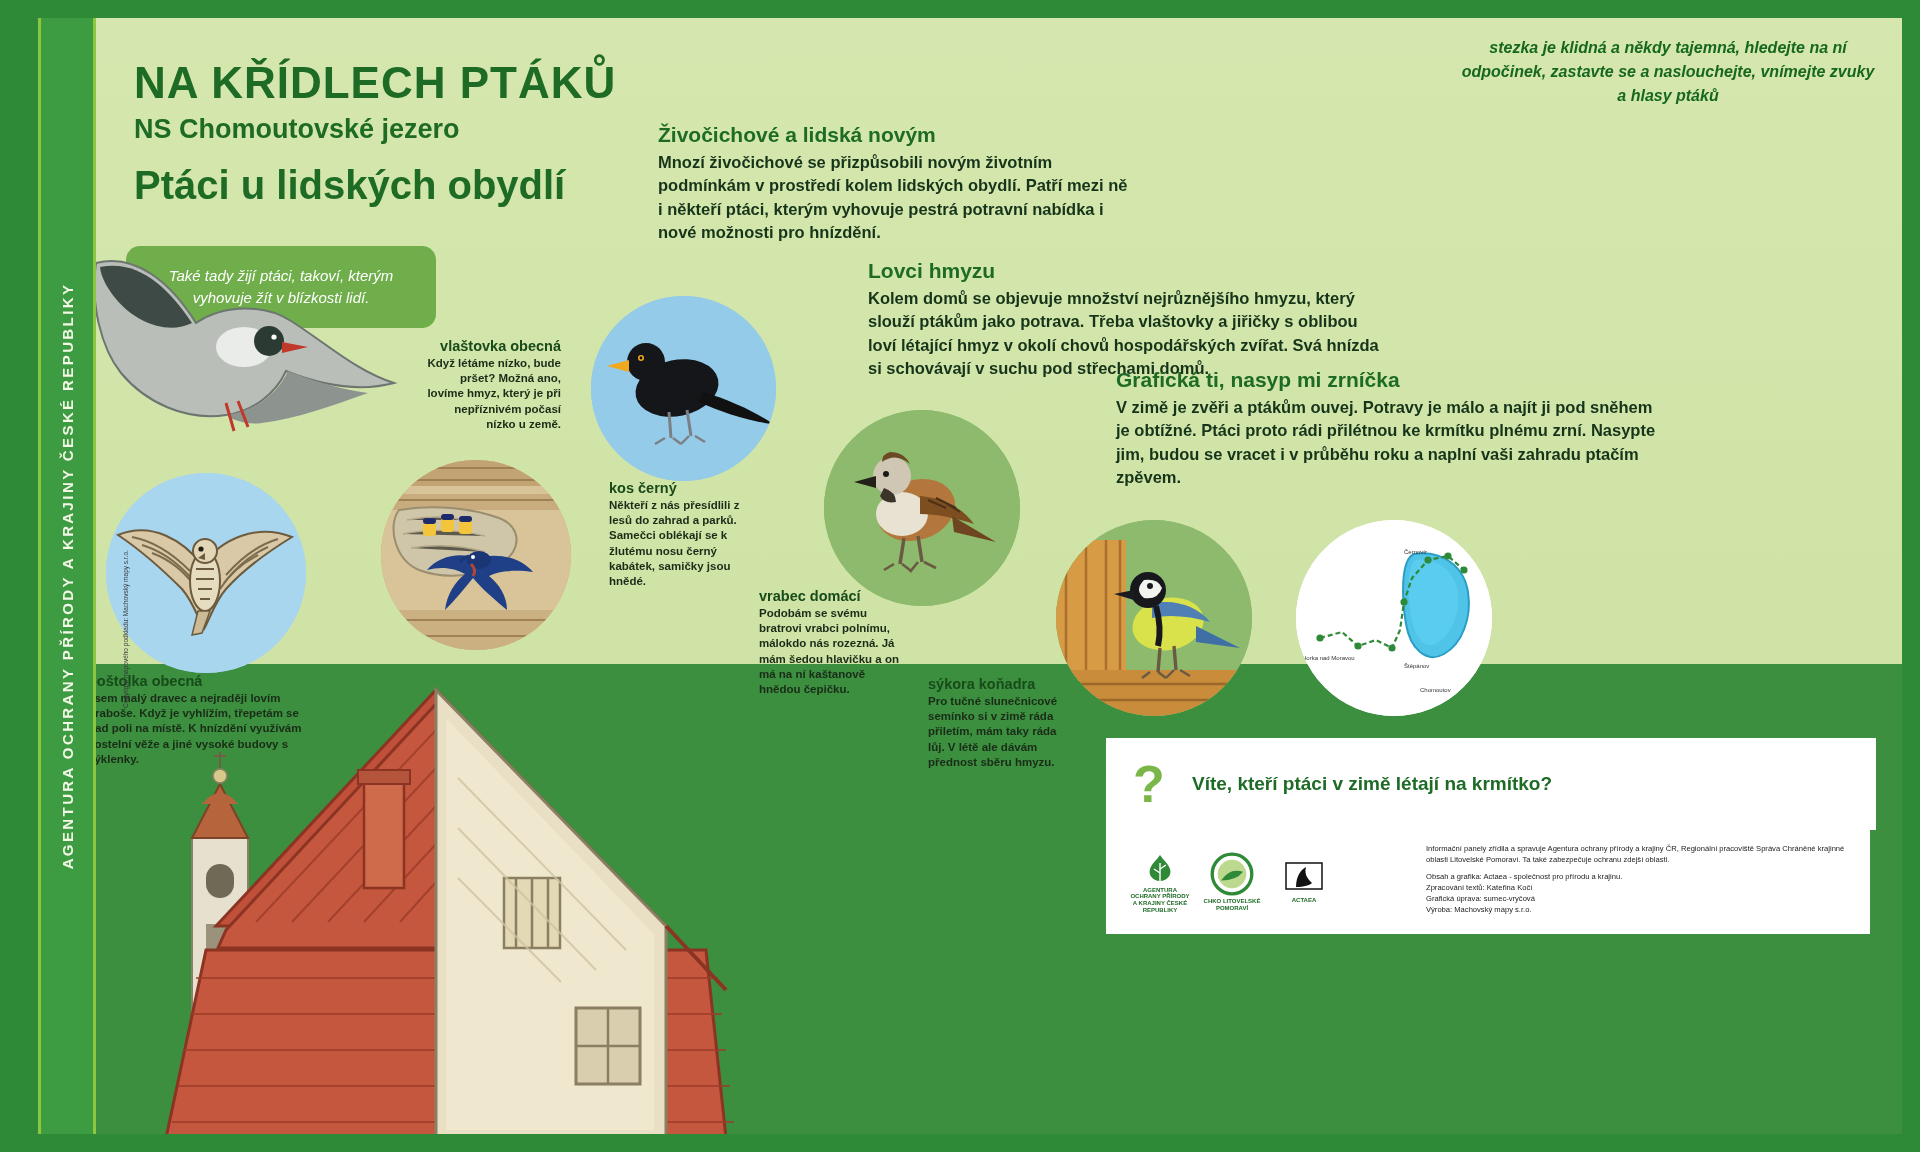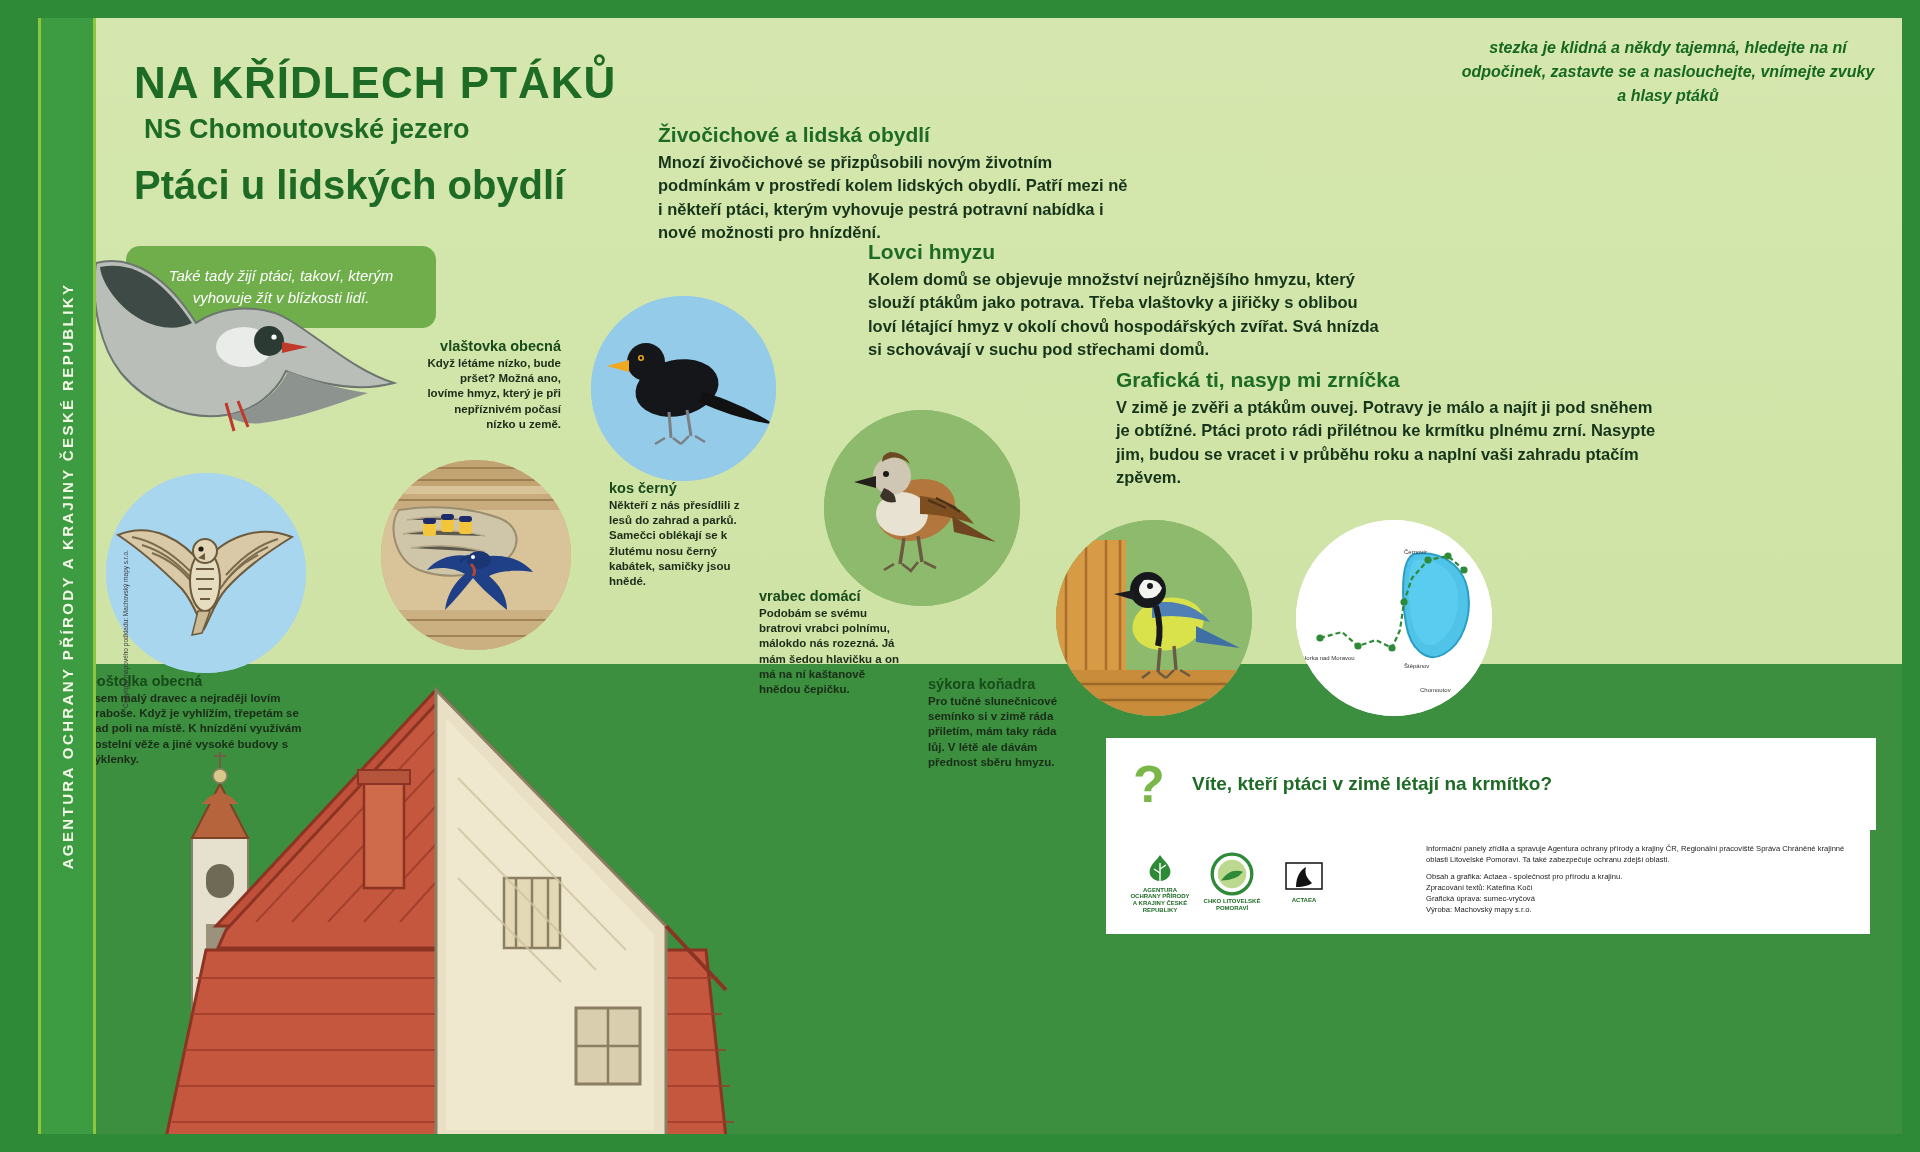--- a/index.html
+++ b/index.html
@@ -39,21 +39,21 @@
     background:#3b8f3f;
   }
   .hill svg{display:block;width:100%;height:100%;}
 
   
   .title1{
     position:absolute;left:38px;top:40px;
     font-size:44px;font-weight:bold;color:#1d6b25;letter-spacing:1px;
   }
   .title2{
-    position:absolute;left:48px;top:96px;
+    position:absolute;left:38px;top:96px;
     font-size:27px;font-weight:bold;color:#1d6b25;
   }
   .title3{
     position:absolute;left:38px;top:145px;
     font-size:40px;font-weight:bold;color:#1d6b25;
   }
   .motto{
     position:absolute;right:24px;top:18px;width:420px;
     text-align:center;color:#16671f;font-style:italic;font-weight:bold;font-size:16px;line-height:1.5;
   }
@@ -63,21 +63,21 @@
     display:flex;align-items:center;justify-content:center;
     padding:6px 14px;box-sizing:border-box;
   }
   .greenbox span{
     color:#ffffff;font-style:italic;font-weight:normal;font-size:15px;line-height:1.45;text-align:center;
   }
   .sect{position:absolute;color:#173f17;}
   .sect h3{margin:0 0 4px 0;font-size:21px;color:#1d6b25;font-weight:bold;}
   .sect p{margin:0;font-size:16.5px;line-height:1.42;color:#16341a;font-weight:bold;}
   .s1{left:562px;top:105px;width:470px;}
-  .s2{left:772px;top:222px;width:520px;}
+  .s2{left:772px;top:241px;width:520px;}
   .s3{left:1020px;top:350px;width:540px;}
 
   
   .cap{position:absolute;}
   .cap .nm{font-size:14.5px;font-weight:bold;color:#184a1a;margin-bottom:2px;}
   .cap .tx{font-size:11.5px;line-height:1.32;color:#1a2c18;font-weight:bold;}
   .c-vlast{left:330px;top:320px;width:135px;text-align:right;}
   .c-kos{left:513px;top:462px;width:150px;}
   .c-post{left:-8px;top:655px;width:230px;}
   .c-vrab{left:663px;top:570px;width:150px;}
@@ -138,21 +138,21 @@
     <div class="title2">NS Chomoutovské jezero</div>
     <div class="title3">Ptáci u lidských obydlí</div>
 
     <div class="motto">stezka je klidná a někdy tajemná, hledejte na ní odpočinek, zastavte se a naslouchejte, vnímejte zvuky a hlasy ptáků</div>
 
     <div class="greenbox">
       <span>Také tady žijí ptáci, takoví, kterým vyhovuje žít v blízkosti lidí.</span>
     </div>
 
     <div class="sect s1">
-      <h3>Živočichové a lidská obydlí</h3>
+      <h3>Živočichové a lidská novým</h3>
       <p>Mnozí živočichové se přizpůsobili novým životním podmínkám v prostředí kolem lidských obydlí. Patří mezi ně i někteří ptáci, kterým vyhovuje pestrá potravní nabídka i nové možnosti pro hnízdění.</p>
     </div>
     <div class="sect s2">
       <h3>Lovci hmyzu</h3>
       <p>Kolem domů se objevuje množství nejrůznějšího hmyzu, který slouží ptákům jako potrava. Třeba vlaštovky a jiřičky s oblibou loví létající hmyz v okolí chovů hospodářských zvířat. Svá hnízda si schovávají v suchu pod střechami domů.</p>
     </div>
     <div class="sect s3">
       <h3>Grafická ti, nasyp mi zrníčka</h3>
       <p>V zimě je zvěři a ptákům ouvej. Potravy je málo a najít ji pod sněhem je obtížné. Ptáci proto rádi přilétnou ke krmítku plnému zrní. Nasypte jim, budou se vracet i v průběhu roku a naplní vaši zahradu ptačím zpěvem.</p>
     </div>

